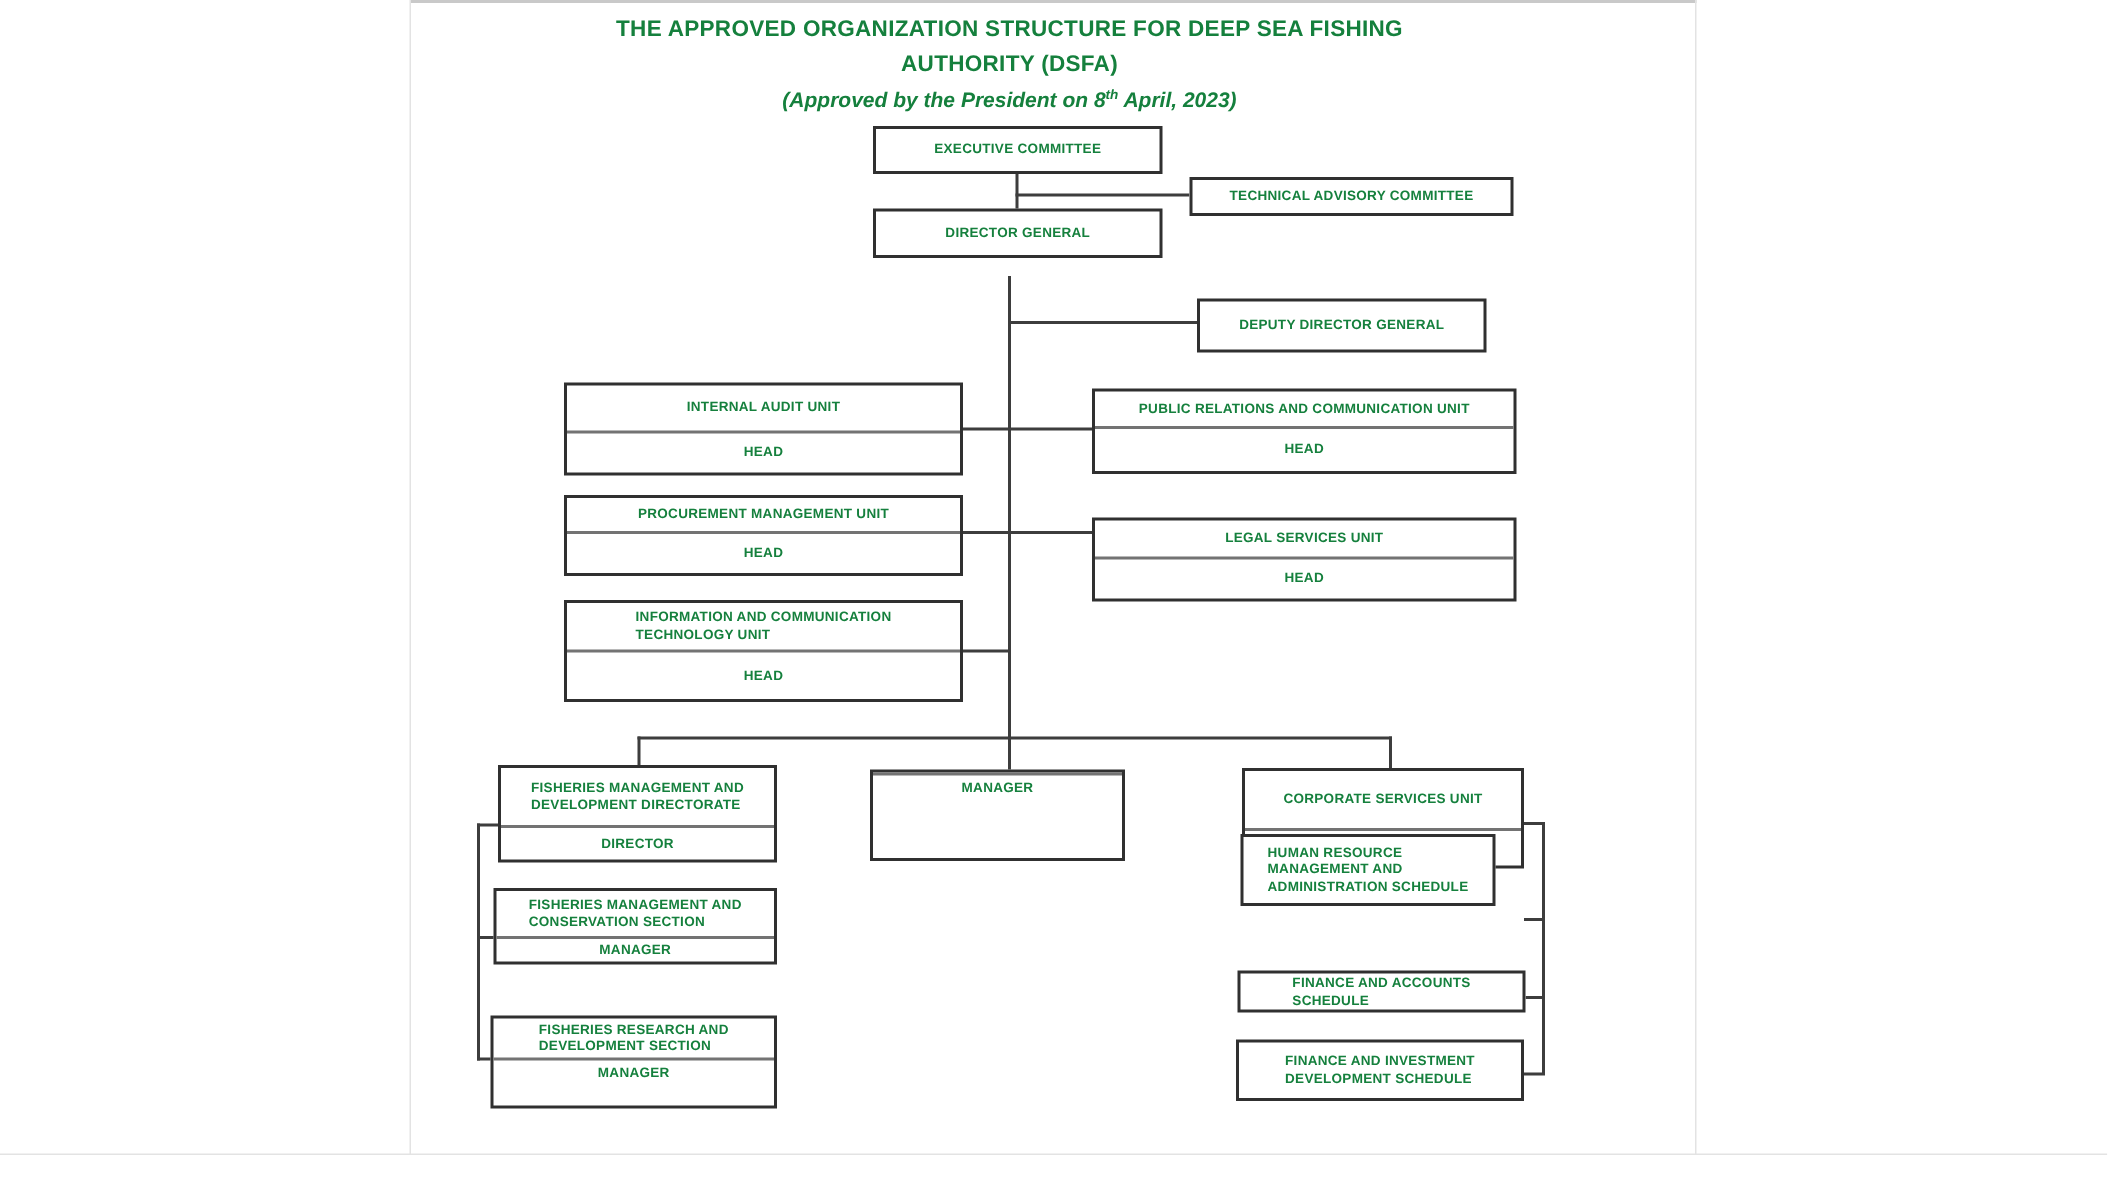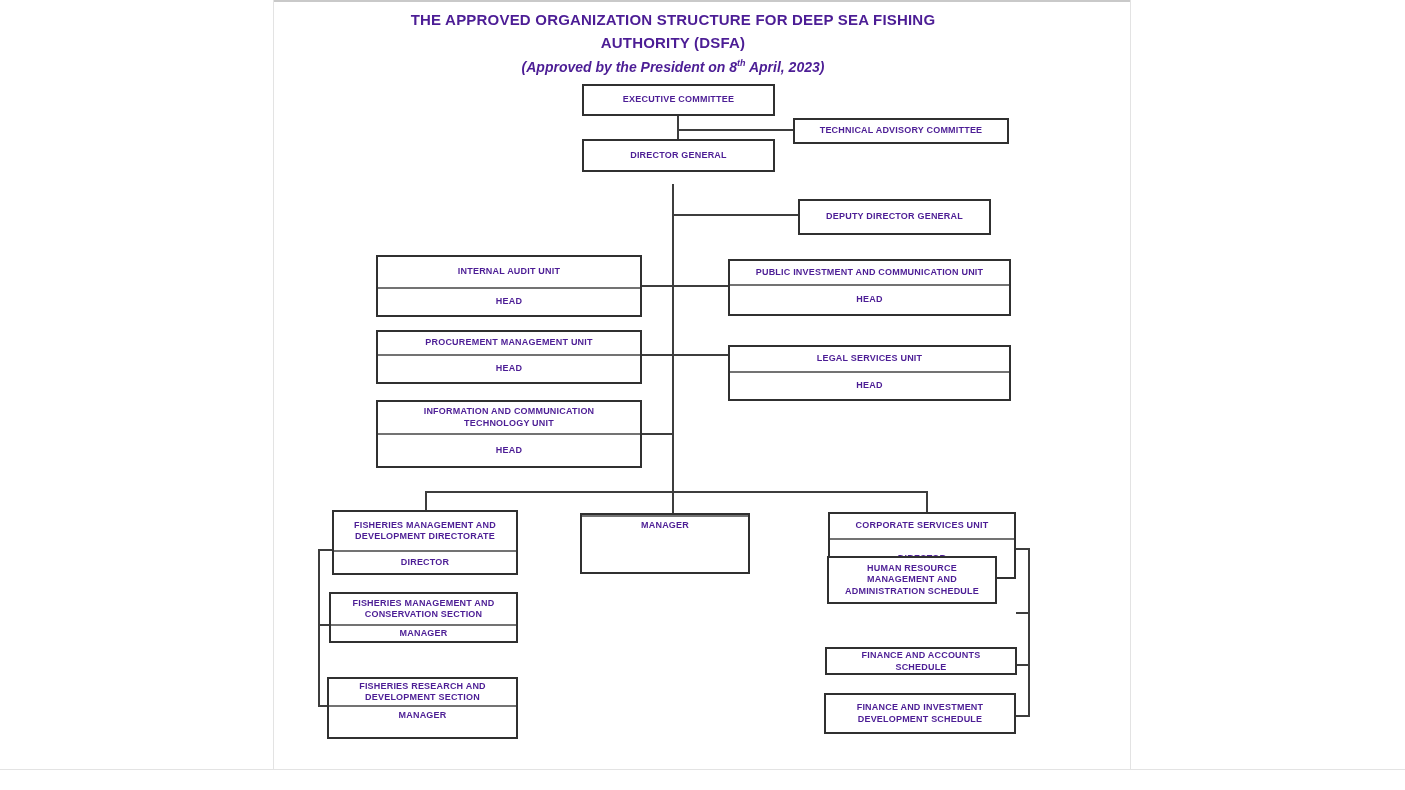--- a/index.html
+++ b/index.html
@@ -2,41 +2,41 @@
 <html><head>
 <meta charset="utf-8">
 <style>
   html,body{margin:0;padding:0;background:#ffffff;}
   #canvas{
     position:relative;
     width:1405px;height:790px;
     background:#ffffff;
     overflow:hidden;
     font-family:"Liberation Sans","DejaVu Sans",sans-serif;
-    color:#4c1d95;
+    color:#15803d;
   }
   
   .page-edge{position:absolute;background:#c9c9c9;}
   .page-edge.soft{background:#e3e3e3;}
   
   .title-wrap{position:absolute;left:273px;top:8px;width:800px;text-align:center;}
   .t1{font-size:15px;font-weight:bold;line-height:23px;letter-spacing:.2px;}
   .t3{font-size:14px;font-weight:bold;font-style:italic;margin-top:4px;}
   .t3 sup{font-size:9px;}
   
   .node{
     position:absolute;
     border:2px solid #303030;
     background:#ffffff;
     display:flex;flex-direction:column;
     box-sizing:border-box;
   }
   .cell{
     display:flex;align-items:center;justify-content:center;
-    text-align:center;white-space:pre-line;
+    white-space:pre-line;
     font-size:9px;font-weight:bold;line-height:11.5px;letter-spacing:.2px;
     padding:1px 4px;box-sizing:border-box;
   }
   .cell.title{flex:none;}
   .cell.role{flex:1;border-top:2px solid #737373;}
   .cell.role.role-top{align-items:flex-start;padding-top:3px;}
   .cell.single{flex:1;}
   
   .line{position:absolute;background:#3d3d3d;}
 </style>
@@ -91,21 +91,21 @@
   <div class="node" style="left:798px;top:199px;width:193px;height:36px">
     <div class="cell single">DEPUTY DIRECTOR GENERAL</div>
   </div>
 
   <div class="node" style="left:376px;top:255px;width:266px;height:62px">
     <div class="cell title" style="height:30px">INTERNAL AUDIT UNIT</div>
     <div class="cell role">HEAD</div>
   </div>
 
   <div class="node" style="left:728px;top:259px;width:283px;height:57px">
-    <div class="cell title" style="height:23px">PUBLIC INVESTMENT AND COMMUNICATION UNIT</div>
+    <div class="cell title" style="height:23px">PUBLIC RELATIONS AND COMMUNICATION UNIT</div>
     <div class="cell role">HEAD</div>
   </div>
 
   <div class="node" style="left:376px;top:330px;width:266px;height:54px">
     <div class="cell title" style="height:22px">PROCUREMENT MANAGEMENT UNIT</div>
     <div class="cell role">HEAD</div>
   </div>
 
   <div class="node" style="left:728px;top:345px;width:283px;height:56px">
     <div class="cell title" style="height:24px">LEGAL SERVICES UNIT</div>
@@ -122,21 +122,21 @@
     <div class="cell title" style="height:38px">FISHERIES MANAGEMENT AND
 DEVELOPMENT DIRECTORATE</div>
     <div class="cell role">DIRECTOR</div>
   </div>
 
   <div class="node" style="left:580px;top:513px;width:170px;height:61px">
     <div class="cell role role-top">MANAGER</div>
   </div>
 
   <div class="node" style="left:828px;top:512px;width:188px;height:67px">
-    <div class="cell title" style="height:24px">CORPORATE SERVICES UNIT</div>
+    <div class="cell title" style="height:38px">CORPORATE SERVICES UNIT</div>
     <div class="cell role">DIRECTOR</div>
   </div>
 
   <div class="node" style="left:329px;top:592px;width:189px;height:51px">
     <div class="cell title" style="height:30px">FISHERIES MANAGEMENT AND
 CONSERVATION SECTION</div>
     <div class="cell role">MANAGER</div>
   </div>
 
   <div class="node" style="left:327px;top:677px;width:191px;height:62px">

